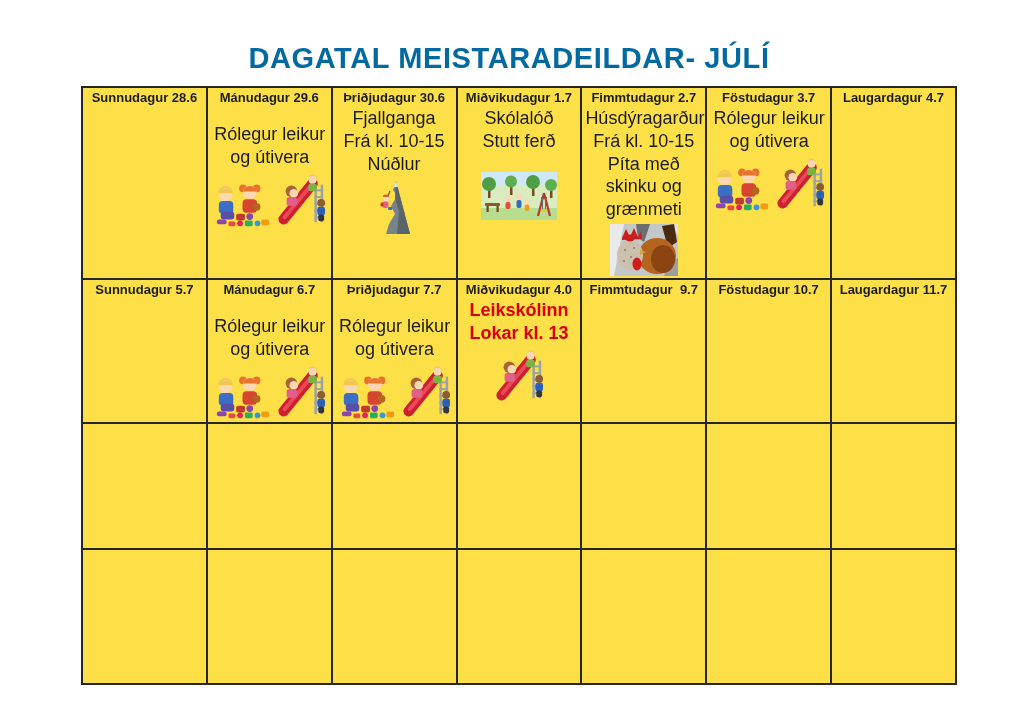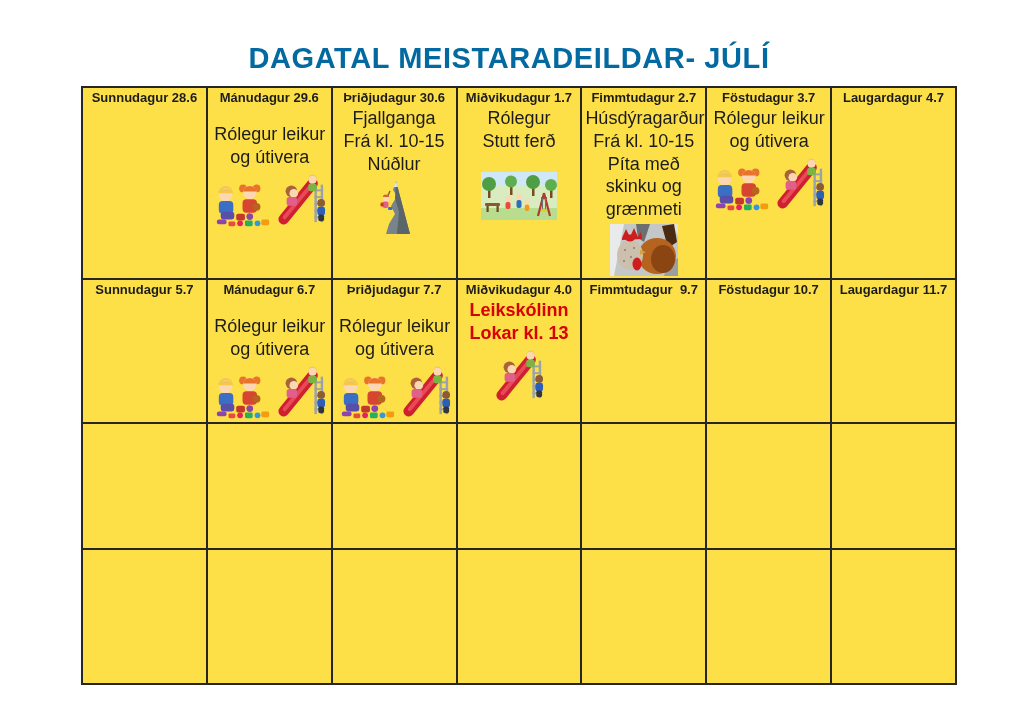--- a/index.html
+++ b/index.html
@@ -140,21 +140,21 @@
     <circle cx="20" cy="21" r="3" fill="#fcd7b2"></circle>
     <path d="M17 19 a3 2.4 0 0 1 6 0 z" fill="#d0643c"></path>
     <rect x="16.5" y="23.5" width="6" height="6.5" rx="2" fill="#e25f8a"></rect>
     <rect x="14.5" y="24.5" width="3" height="4" rx="1.2" fill="#d62f2f"></rect>
     <rect x="22" y="29" width="4.5" height="3" rx="1.2" fill="#3a6fc4"></rect>
   </svg>
             </div>
           </td>
           <td class="cell align-center">
             <div class="day-header">Miðvikudagur 1.7</div>
-            <div class="cell-line">Rólegur</div>
+            <div class="cell-line">Skólalóð</div>
             <div class="cell-line">Stutt ferð</div>
             <div class="cell-line blank"></div>
             <div class="img-row">
               <svg width="76" height="48" viewBox="0 0 76 48">
     <rect x="0" y="0" width="76" height="48" fill="#cfe8f7"></rect>
     <rect x="0" y="14" width="76" height="34" fill="#d9ecc0"></rect>
     <rect x="0" y="36" width="76" height="12" fill="#b9dd8e"></rect>
     <rect x="7" y="16" width="2.5" height="10" fill="#7a4a21"></rect>
     <circle cx="8" cy="12" r="7" fill="#4f9d44"></circle>
     <rect x="29" y="14" width="2.5" height="9" fill="#7a4a21"></rect>

